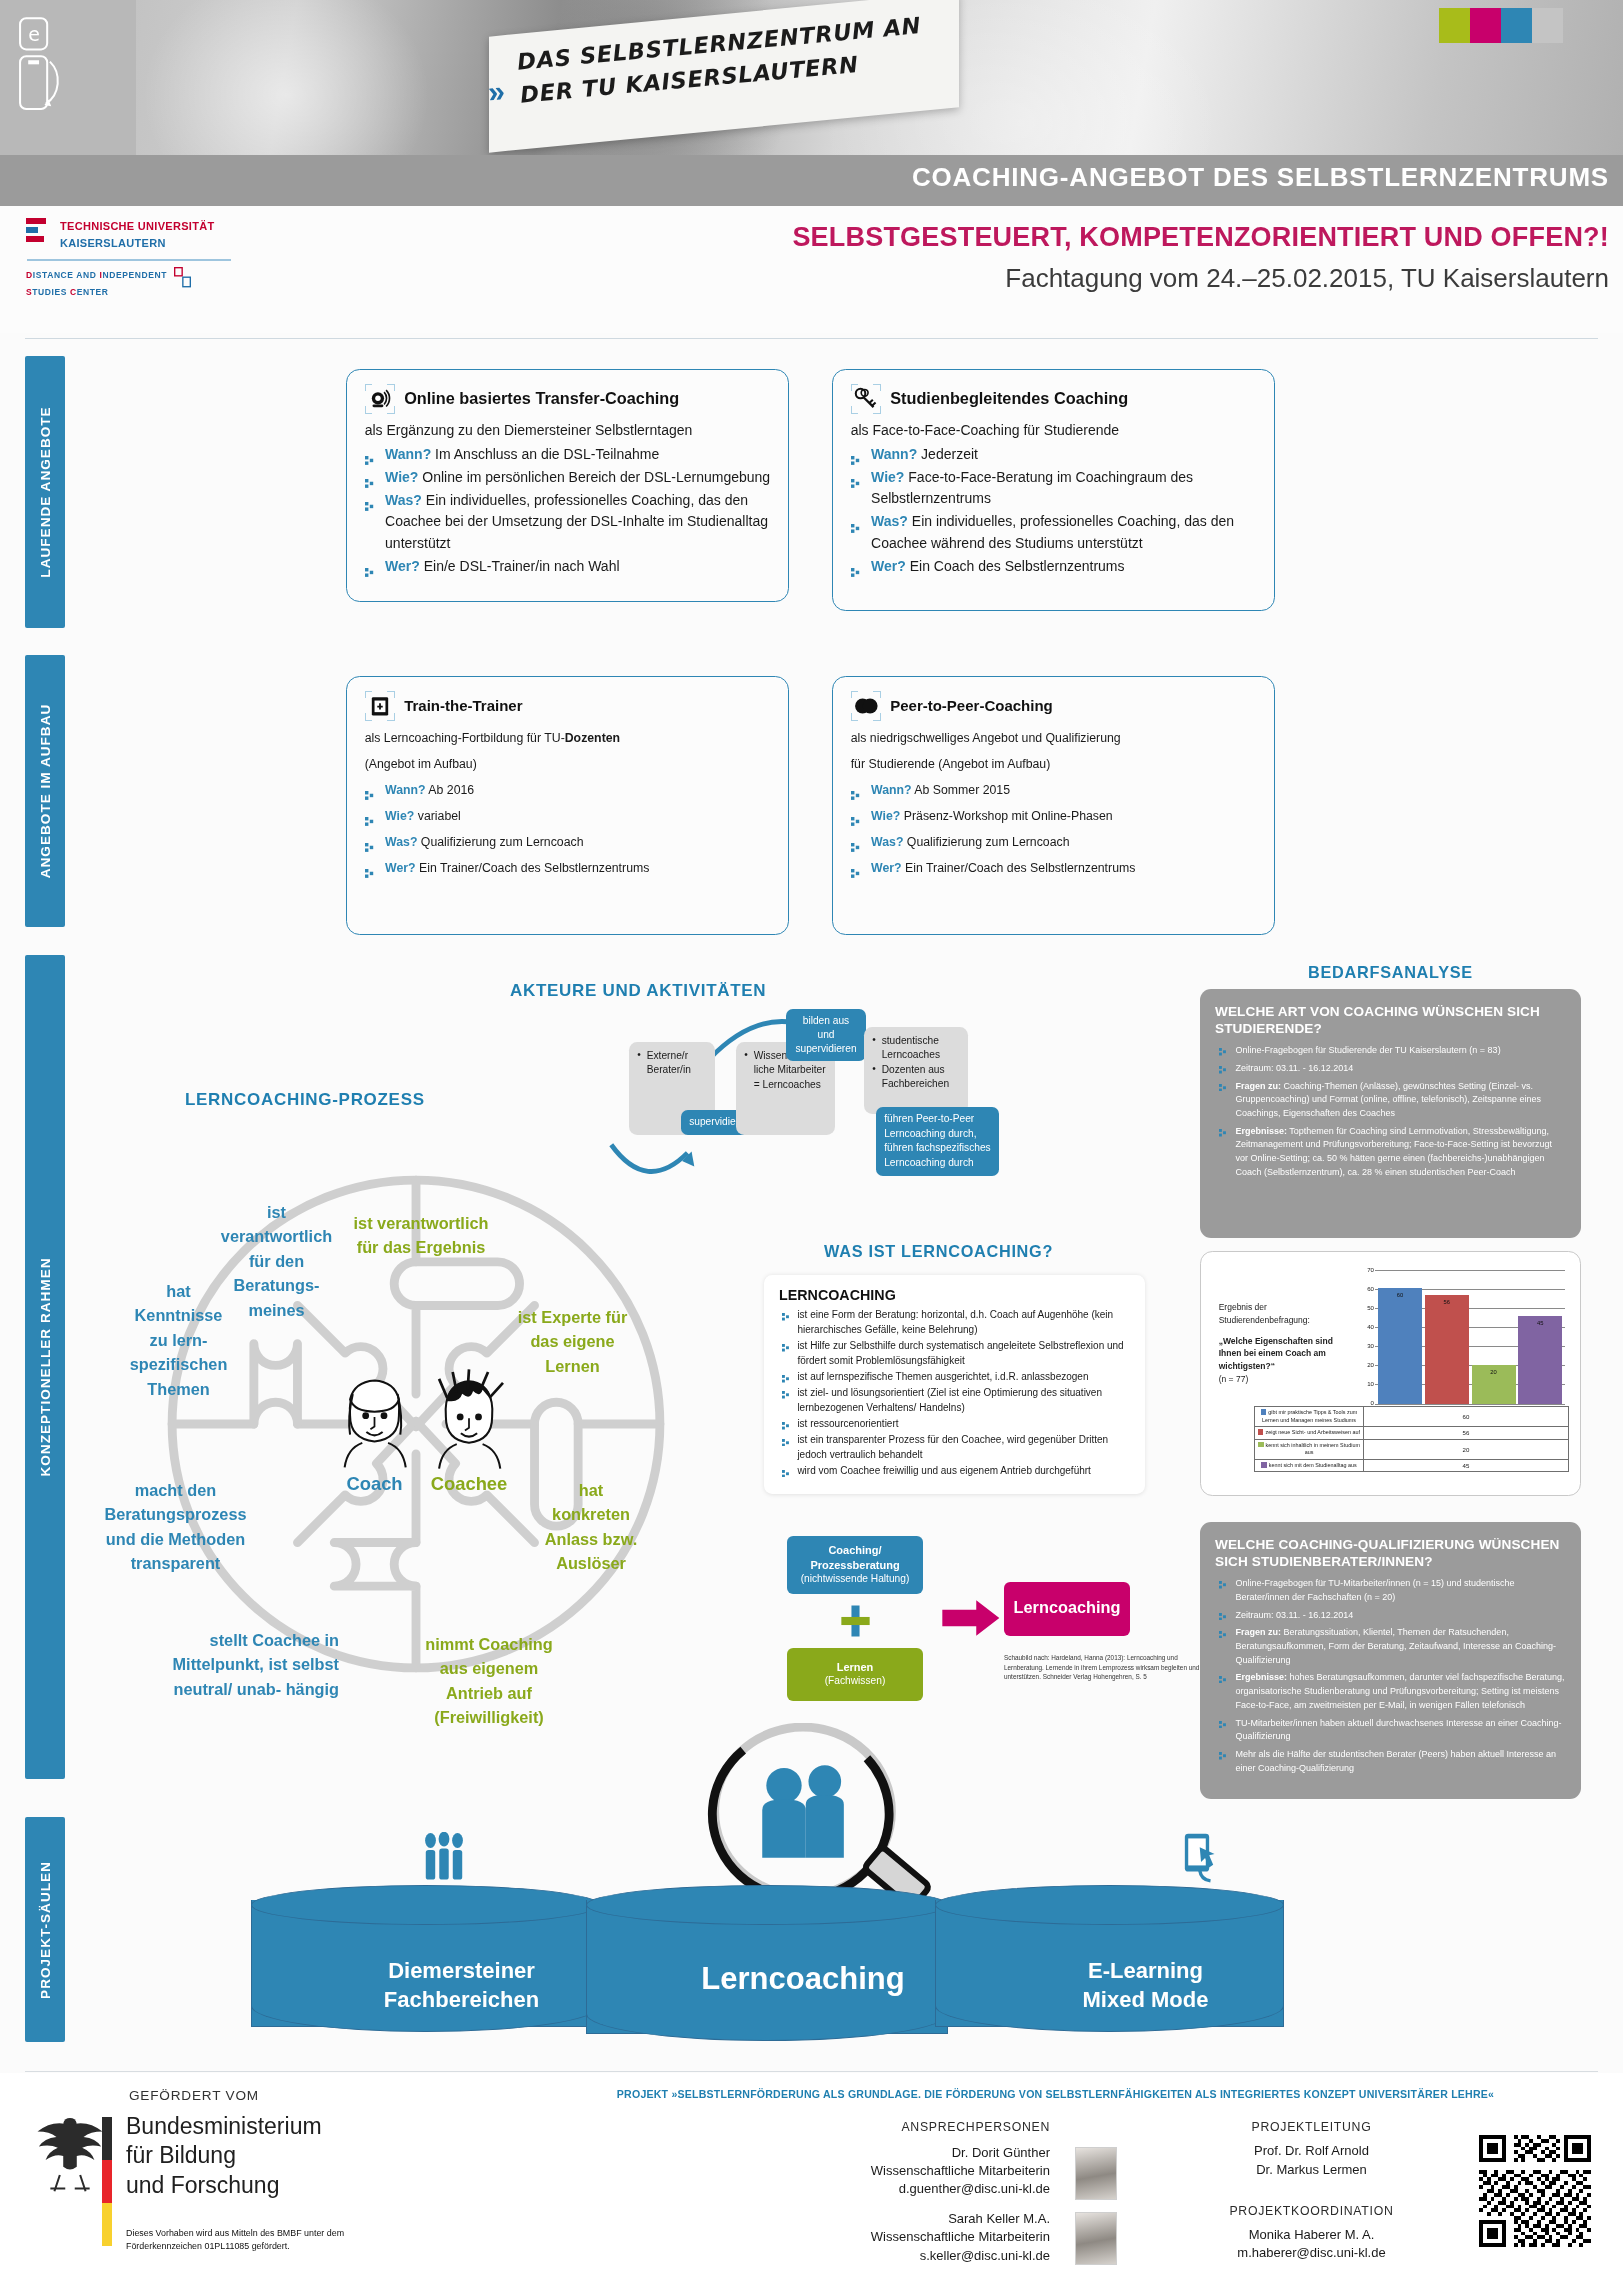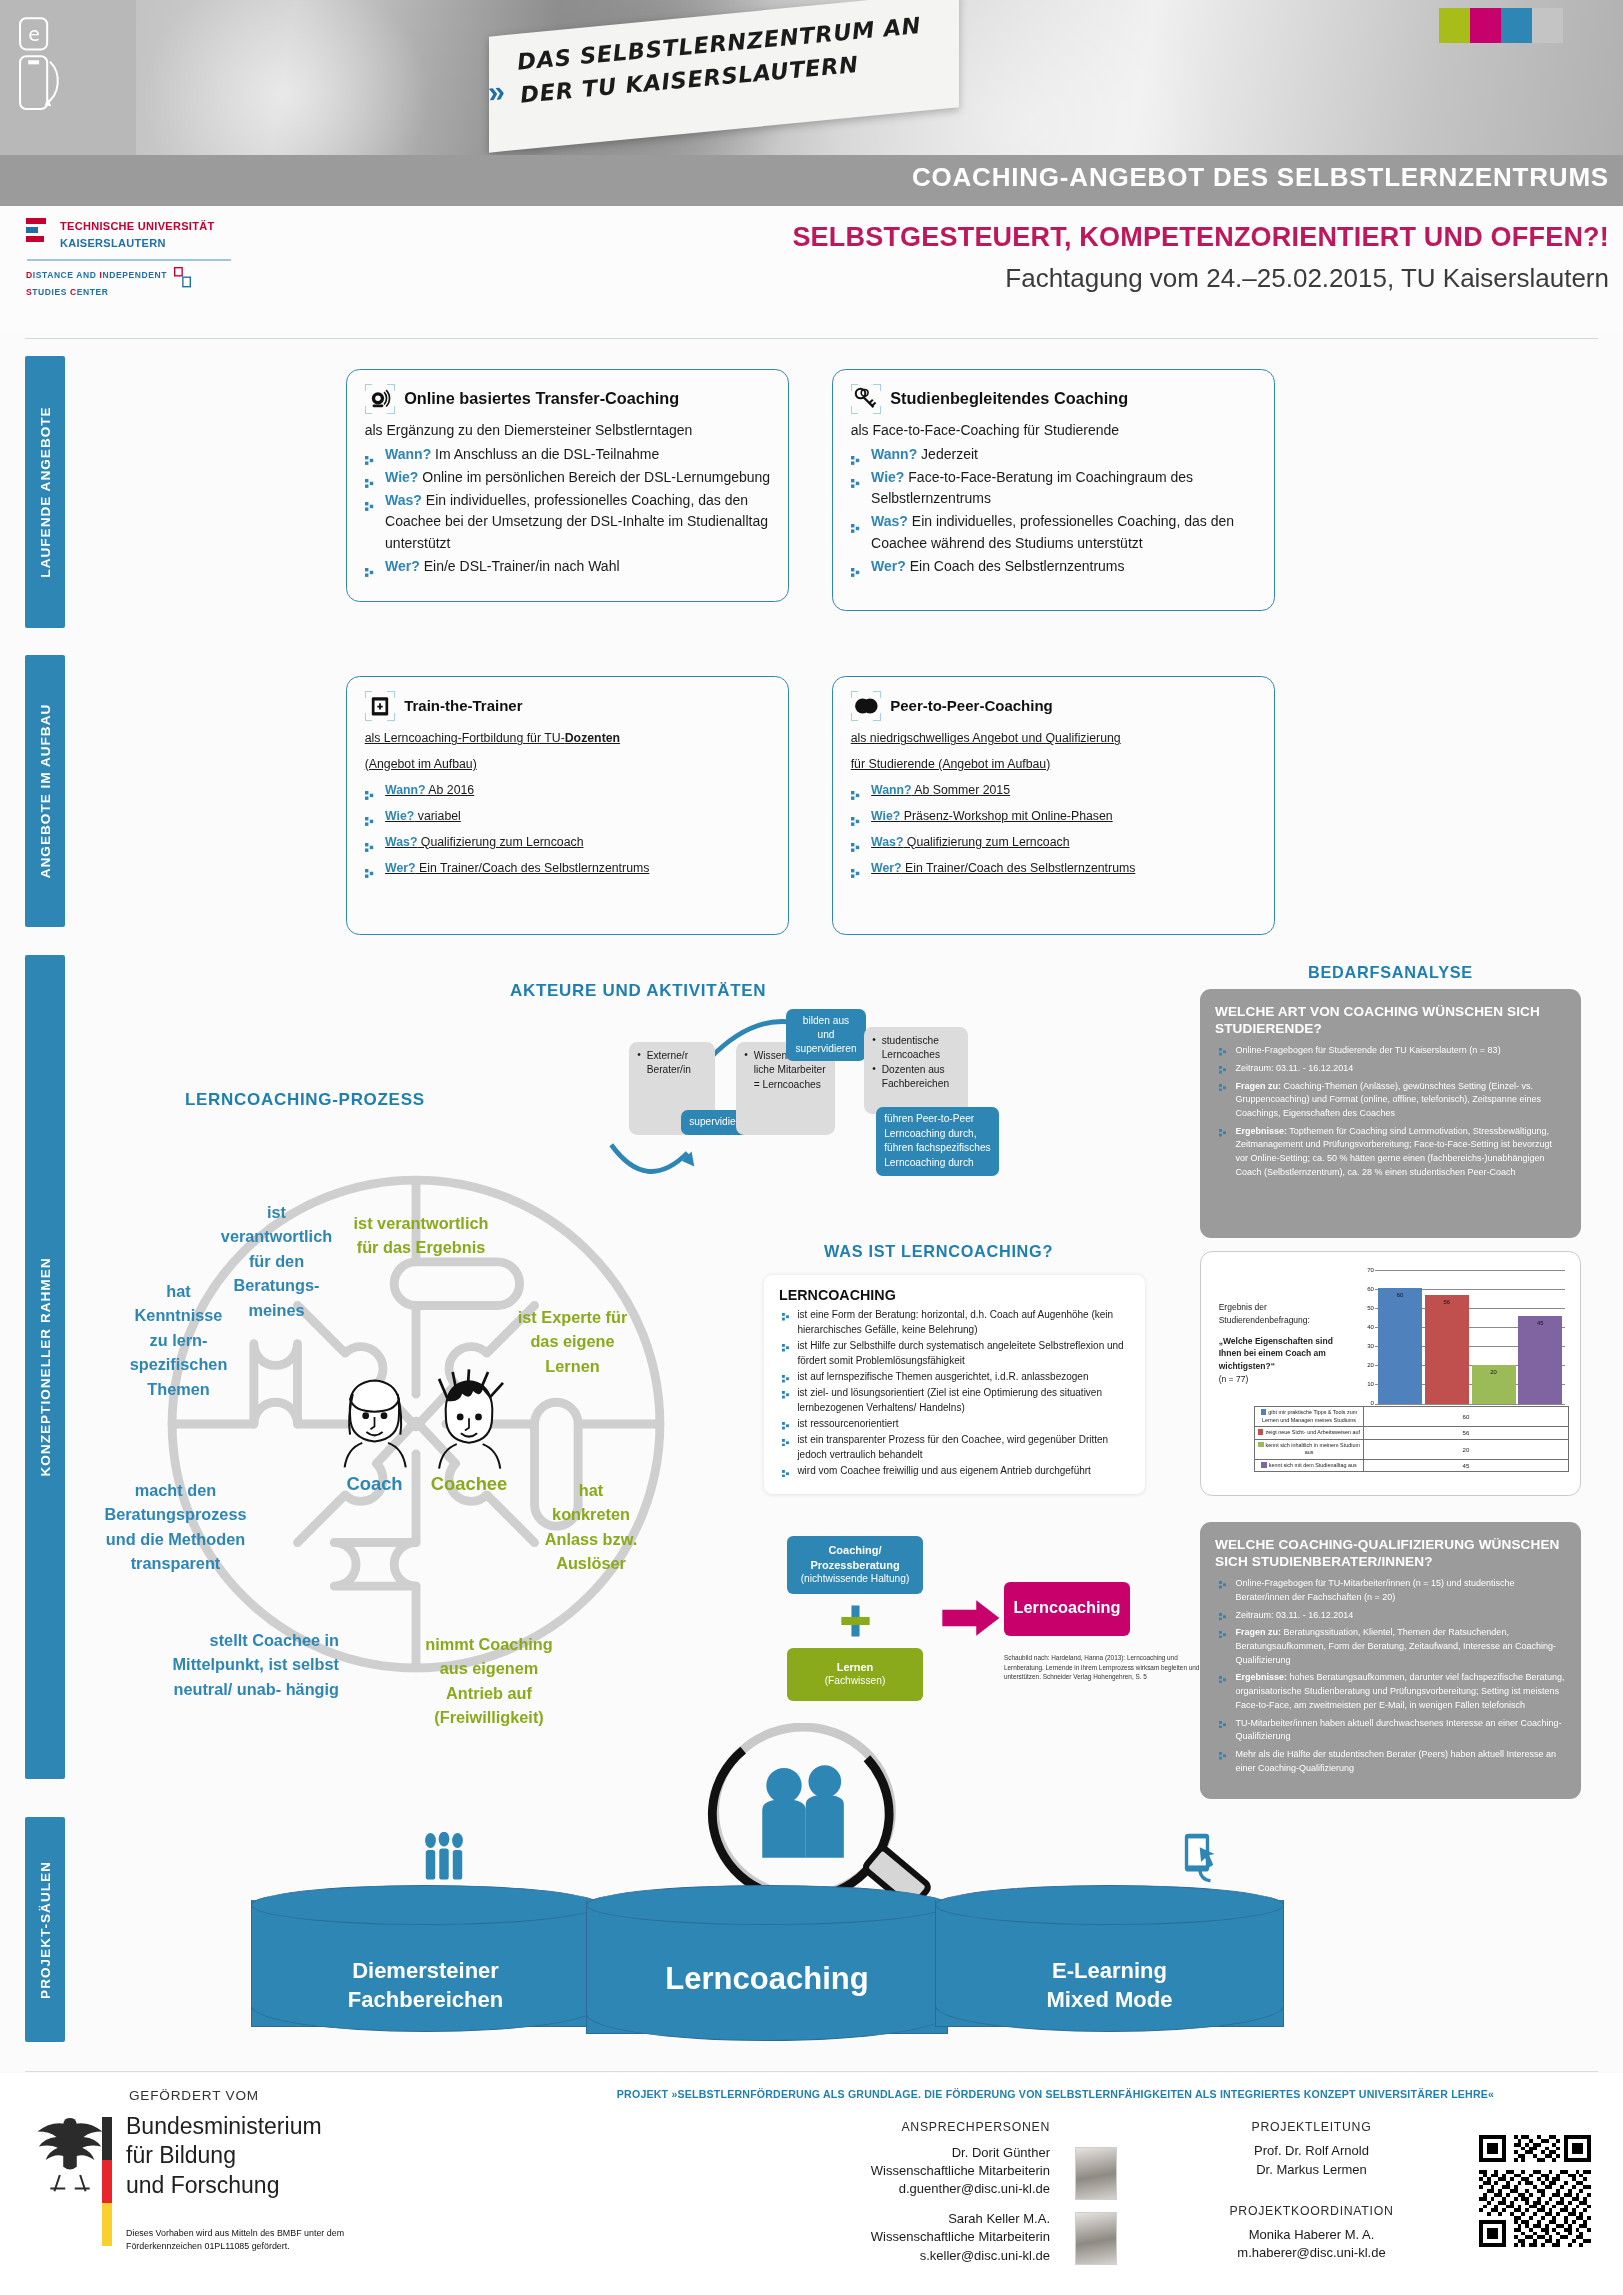--- a/index.html
+++ b/index.html
@@ -69,21 +69,21 @@
   .card-ico .br.tl { left:0; top:0; border-right:none; border-bottom:none; }
   .card-ico .br.tr { right:0; top:0; border-left:none; border-bottom:none; }
   .card-ico .br.bl { left:0; bottom:0; border-right:none; border-top:none; }
   .card-ico .br.brr { right:0; bottom:0; border-left:none; border-top:none; }
   .card-title { font-size:16.3px; font-weight:700; color:#111; }
   .card-sub { font-size:14px; line-height:1.52; color:#1a1a1a; margin-bottom:1.4px; }
   .qlist { list-style:none; }
   .qlist li { font-size:14px; line-height:1.52; color:#1a1a1a; padding-left:20.4px; position:relative; margin-top:2px; }
   .qlist li .bl { position:absolute; left:0; top:6.1px; width:8.9px; height:8.9px; }
   .qlist li b { color:#2e86b4; font-weight:700; }
-  .small .card-sub, .small .qlist li { font-size:12.3px; line-height:1.95;text-decoration:underline; }
+  .small .card-sub, .small .qlist li { font-size:12.3px; line-height:1.95; }
   .small .card-title { font-size:15px; }
 
   
   .sect { position:absolute; color:#1f7fb0; font-weight:700; letter-spacing:0.7px; }
 
   
   .nodebox { position:absolute; background:#dcdcdc; border-radius:8.2px; padding:6.8px 8.2px;
         font-size:10.2px; line-height:1.42; color:#1a1a1a; }
   .nodebox ul { list-style:none; }
   .nodebox li { position:relative; padding-left:9.5px; }
@@ -145,21 +145,21 @@
         border-collapse:collapse; font-size:5.4px; }
   .tbl td { border:0.7px solid #6f6f6f; padding:2px 2px; vertical-align:middle; }
   .tbl td.k { width:109px; text-align:center; line-height:1.4; }
   .tbl td.v { text-align:center; font-size:6.1px; }
   .sw { display:inline-block; width:5.4px; height:5.4px; margin-right:2px; vertical-align:-0.7px; }
 
   
   .pillar { position:absolute; }
   .cyl { position:absolute; background:#2e86b4; border:1.4px solid #2d6b96; }
   .cyl-top { position:absolute; background:#2e86b4; border:1.4px solid #2d6b96; border-radius:50%; }
-  .cyl-lbl { position:absolute; width:100%; text-align:center; color:#fff; font-weight:700; }
+  .cyl-lbl { position:absolute; width:100%; text-align:center; color:#fff; font-weight:700;margin-left:36px; }
 
   
   .footer { position:absolute; left:0; top:2073px; width:1624px; height:222px; background:#fff; }
   .ftline { position:absolute; left:24.5px; top:2071px; width:1573px; height:1.4px; background:#d8dde1; }
   .foerdert { position:absolute; left:129px; top:2088px; font-size:13.6px; letter-spacing:0.8px; color:#333; }
   .flag { position:absolute; left:102px; top:2117px; width:10.2px; height:129px; }
   .flag i { display:block; width:100%; height:33.3%; }
   .bmbf-txt { position:absolute; left:126px; top:2112px; font-size:23px; line-height:1.28; color:#202020; }
   .bmbf-note { position:absolute; left:126px; top:2227px; width:286px; font-size:8.9px; line-height:1.5; color:#111; }
   .projline { position:absolute; left:504px; top:2088px; width:1103px; text-align:center;

